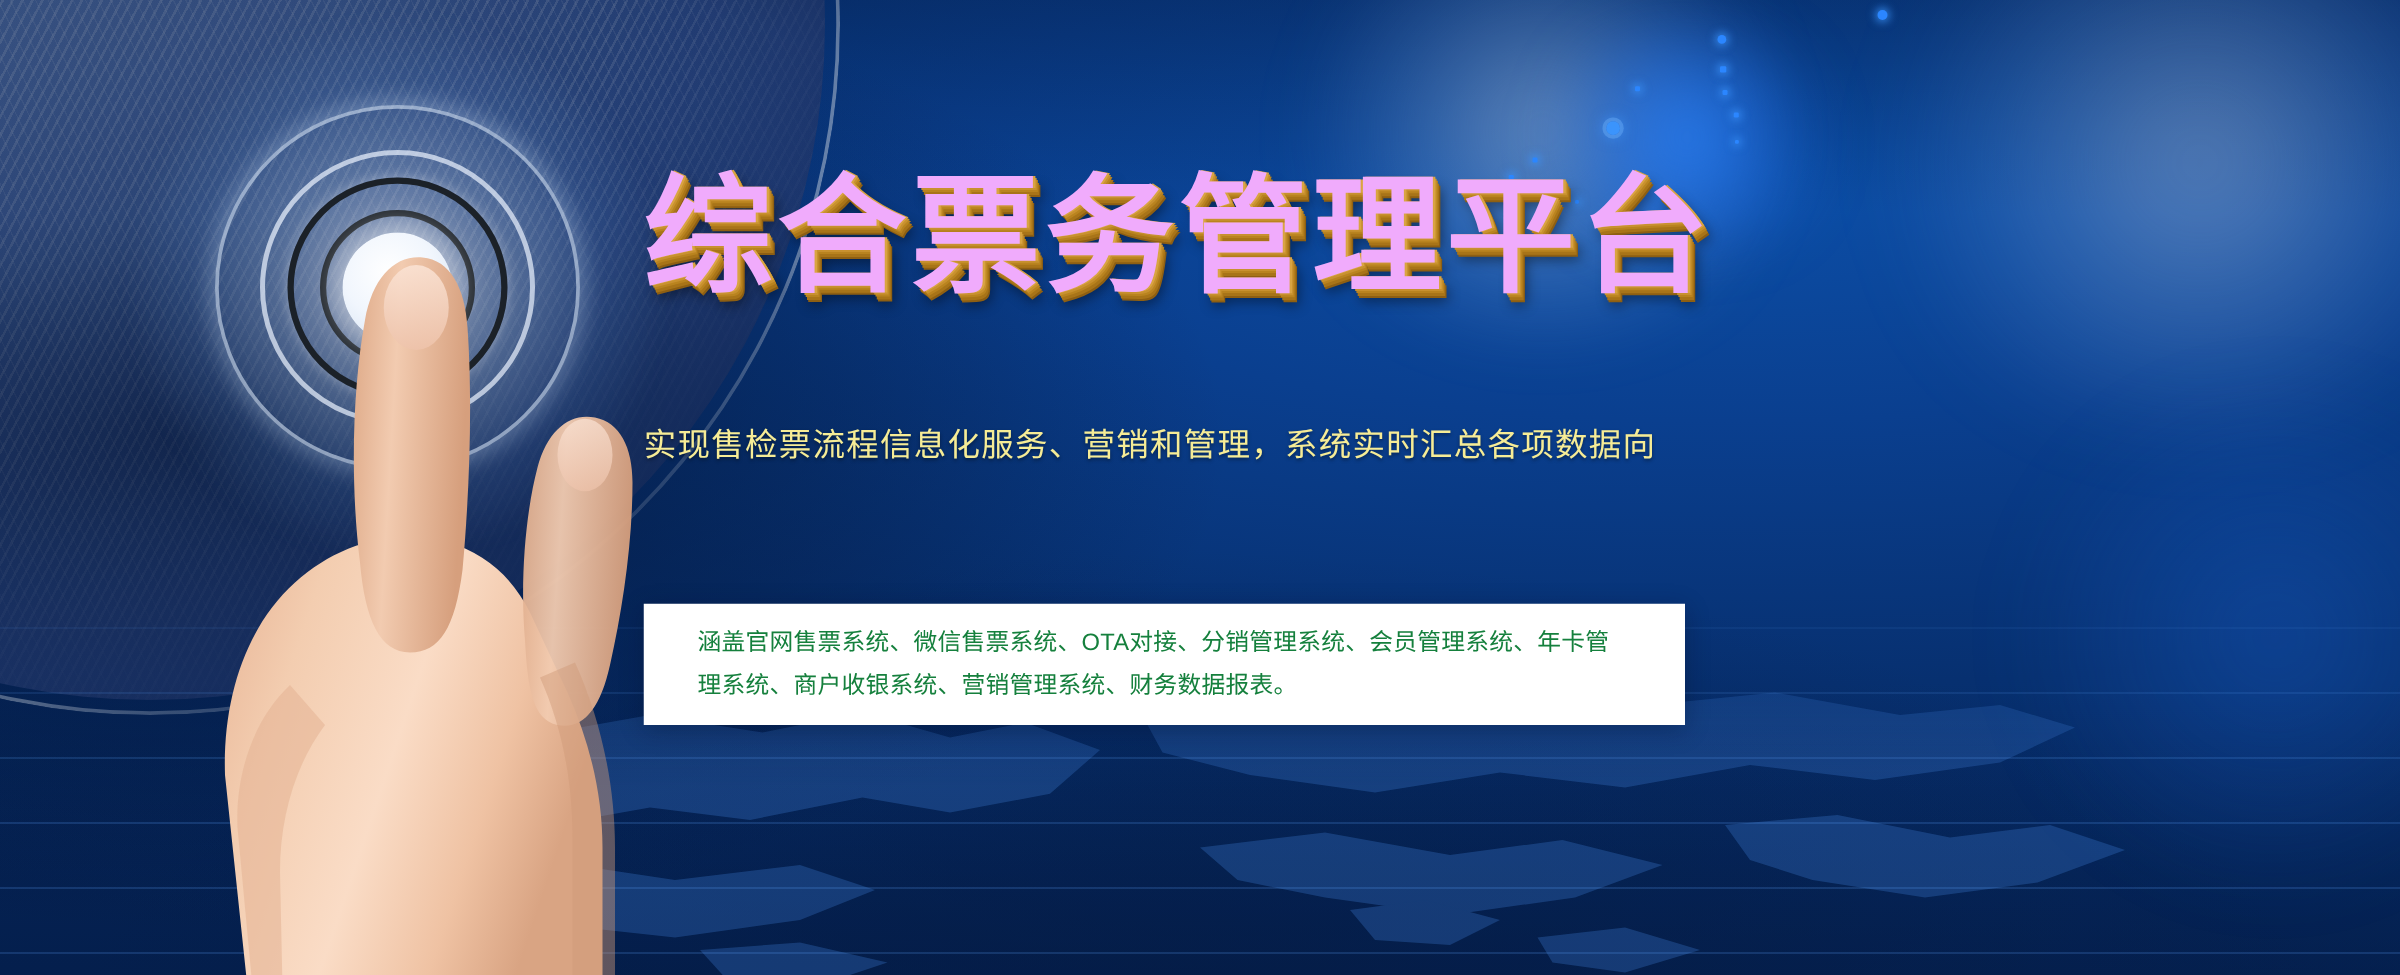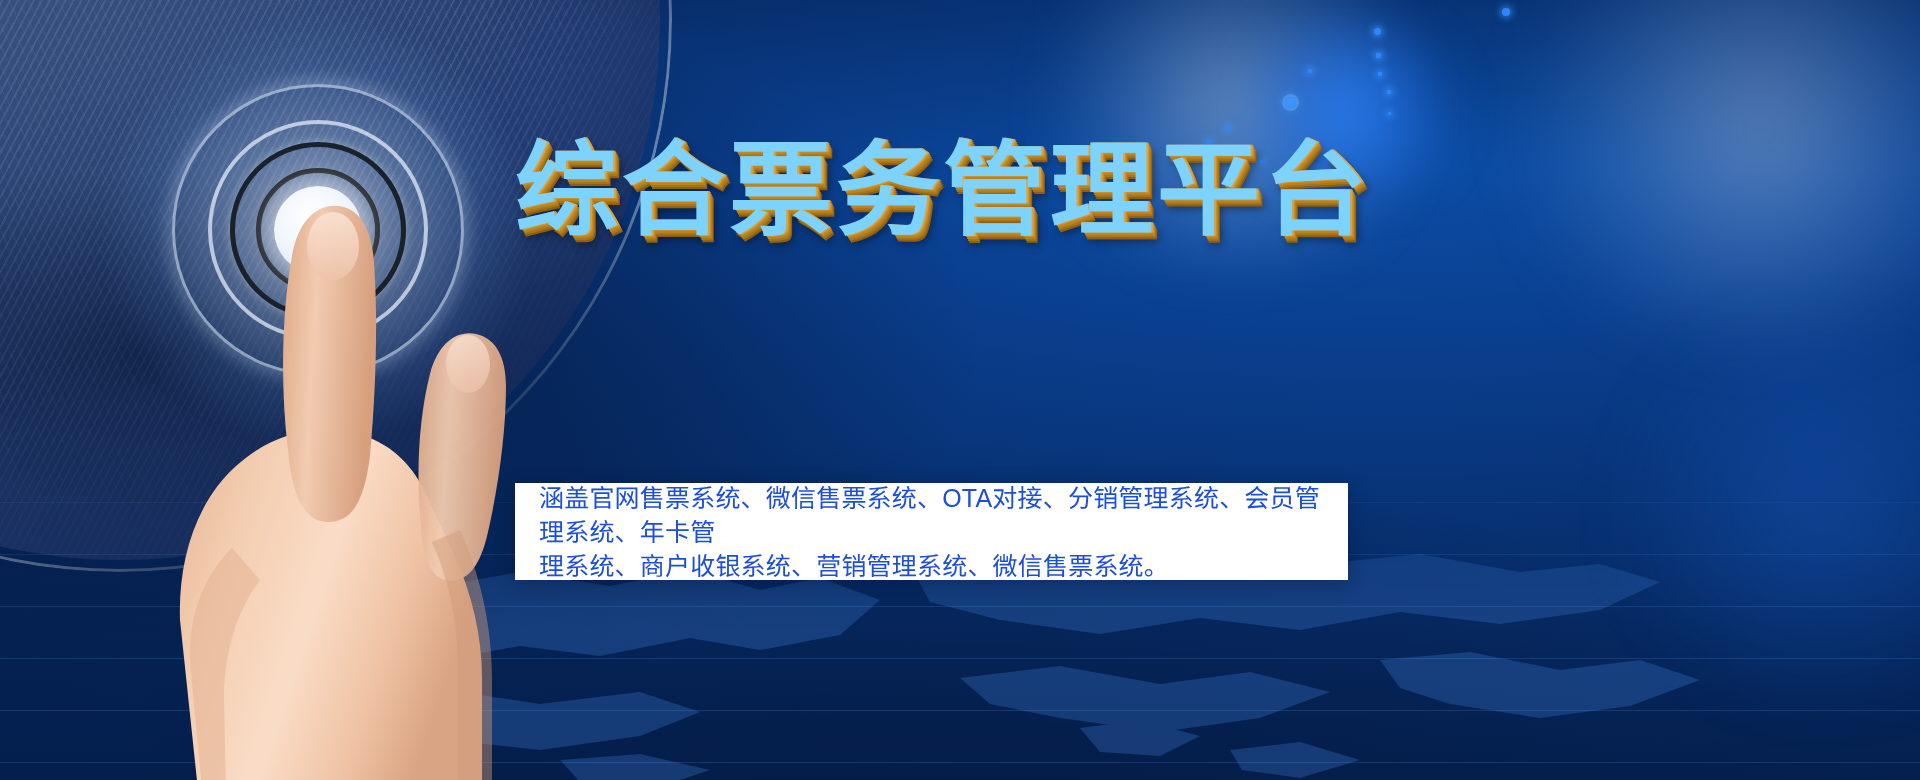--- a/index.html
+++ b/index.html
@@ -155,21 +155,21 @@
   .content{position:absolute;left:515px;top:0;width:860px;height:780px;}
 
   .title{
     position:absolute;left:0;top:134px;width:860px;
     font-family:"DejaVu Serif","Liberation Serif",serif;
     font-weight:700;
     font-size:103px;
     line-height:1.08;
     letter-spacing:4px;
     white-space:nowrap;
-    color:#7dd3fc;
+    color:#f0abfc;
     text-shadow:
       2px 0 0 #d9a441,
       3px 1px 0 #c8912f,
       4px 3px 0 #b9831f,
       5px 5px 0 #a87418,
       6px 7px 0 #8e5f12,
       7px 9px 10px rgba(0,0,0,.45);
   }
 
   .subtitle{
@@ -184,24 +184,25 @@
 
   .infobox{
     position:absolute;left:0;top:483px;width:833px;height:97px;
     background:#ffffff;
     display:flex;align-items:center;
     box-shadow:0 4px 18px rgba(1,14,40,.30);
   }
   .infobox .inner{
     padding:0 24px 0 24px;
     font-family:"Liberation Sans","DejaVu Sans",sans-serif;
-    font-size:25px;
+    font-size:19px;
     line-height:34px;
-    color:#1d4ed8;
+    color:#15803d;
     letter-spacing:.2px;
+    margin-left:19px;
   }
 </style>
 </head>
 <body>
 
 <div id="banner">
 
   <div class="bg-base"></div>
   <div class="earth"></div>
   <div class="earth-clouds"></div>
@@ -292,23 +293,24 @@
       <path d="M338,640 L338,520 C338,470 328,428 312,392 L340,380
                C360,424 372,476 372,528 L372,640 Z" fill="#cf9a77" opacity=".45"></path>
     </svg>
   </div>
 
   <div class="content">
 
     <div class="title">综合票务管理平台</div>
 
     <div class="subtitle">
+      <div>实现售检票流程信息化服务、营销和管理，系统实时汇总各项数据向</div>
     </div>
 
     <div class="infobox">
       <div class="inner">
         <div>涵盖官网售票系统、微信售票系统、OTA对接、分销管理系统、会员管理系统、年卡管</div>
-        <div>理系统、商户收银系统、营销管理系统、微信售票系统。</div>
+        <div>理系统、商户收银系统、营销管理系统、财务数据报表。</div>
       </div>
     </div>
 
   </div>
 </div>
 
 </body></html>

